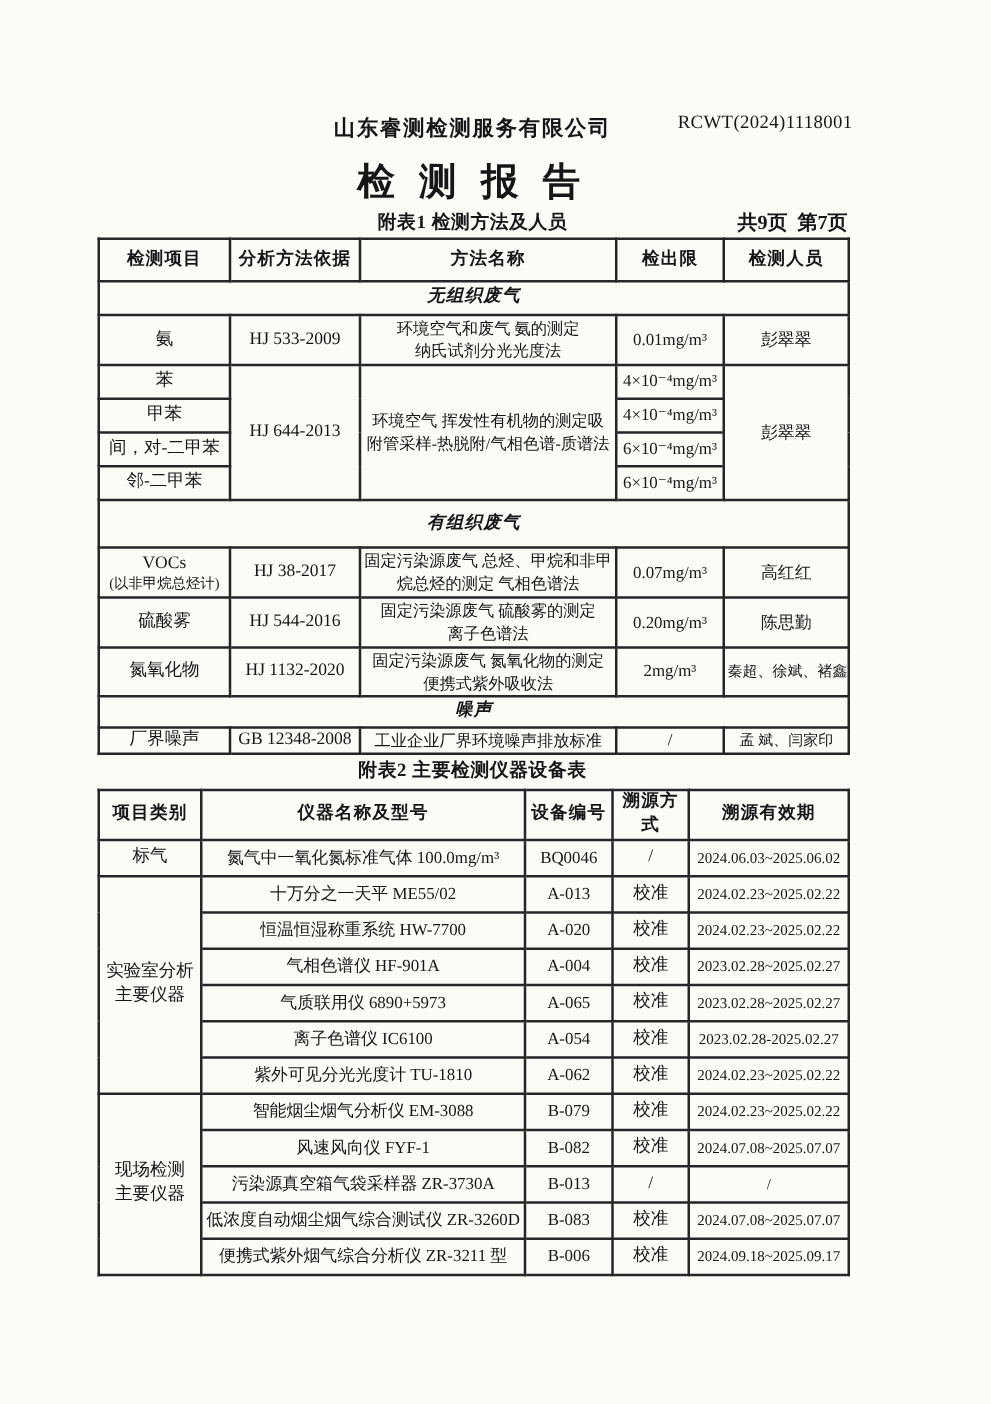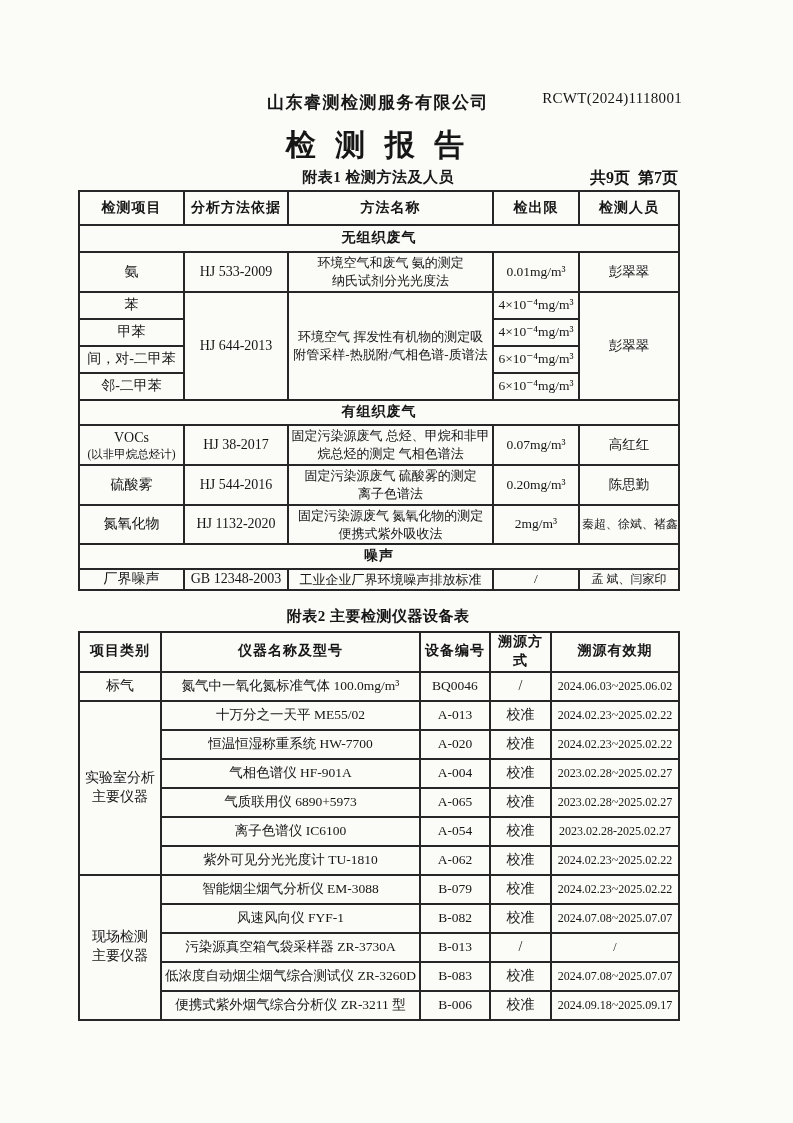--- a/index.html
+++ b/index.html
@@ -19,34 +19,34 @@
   .cap-row1 .pages { position:absolute; right:0; top:0; font-size:16px; font-weight:bold; white-space:pre; }
   .cap2 { position:absolute; top:607px; left:78px; width:600px; text-align:center;
           font-size:15px; font-weight:bold; letter-spacing:0.5px; }
 
   table { position:absolute; left:78px; width:600px; border-collapse:collapse; table-layout:fixed; }
   .t1 { top:190px; }
   .t2 { top:631px; }
   td,th { border:2px solid #262626; text-align:center; vertical-align:middle;
           padding:0 2px; overflow:hidden; line-height:1.35; font-size:14px; }
   th { font-weight:bold; letter-spacing:1px; }
-  .srow td { font-weight:bold; letter-spacing:1px; }
+  .srow td { font-weight:bold; letter-spacing:1px;font-style:italic; }
   .ml { white-space:pre-line; }
   .nw { white-space:nowrap; }
   .method { font-size:13px; }
   .limit  { font-size:13.5px; }
   .date   { font-size:12px; white-space:nowrap; }
   .code   { font-size:13.5px; }
   .iname  { font-size:13.5px; white-space:nowrap; }
   .tight  { font-size:12px; white-space:nowrap; letter-spacing:0; }
   .person { font-size:13.5px; }
   .l1 { display:block; font-size:14px; line-height:1.25; }
   .l2 { display:block; font-size:11.5px; line-height:1.25; white-space:nowrap; }
   
-  .r34{height:34px}.r27{height:27px}.r40{height:40px}.r26{height:25px}
+  .r34{height:34px}.r27{height:27px}.r40{height:40px}.r26{height:38px}
   .r39{height:39px}.r25{height:25px}.r31{height:14px}
   
   .q31{height:31px}.q29{height:29px}
 </style>
 </head>
 <body>
 
 <div class="page">
 
   <div class="report-no">RCWT(2024)1118001</div>
@@ -133,21 +133,21 @@
       <td class="method ml">固定污染源废气 氮氧化物的测定
 便携式紫外吸收法</td>
       <td class="limit">2mg/m³</td>
       <td class="tight">秦超、徐斌、褚鑫</td>
     </tr>
     <tr class="srow r25">
       <td colspan="5">噪声</td>
     </tr>
     <tr class="r31">
       <td class="nw">厂界噪声</td>
-      <td class="nw">GB 12348-2003</td>
+      <td class="nw">GB 12348-2008</td>
       <td class="method nw">工业企业厂界环境噪声排放标准</td>
       <td class="limit">/</td>
       <td class="tight">孟 斌、闫家印</td>
     </tr>
   </tbody>
     </table>
 
   <div class="cap2">附表2 主要检测仪器设备表</div>
 
   <table class="t2">

